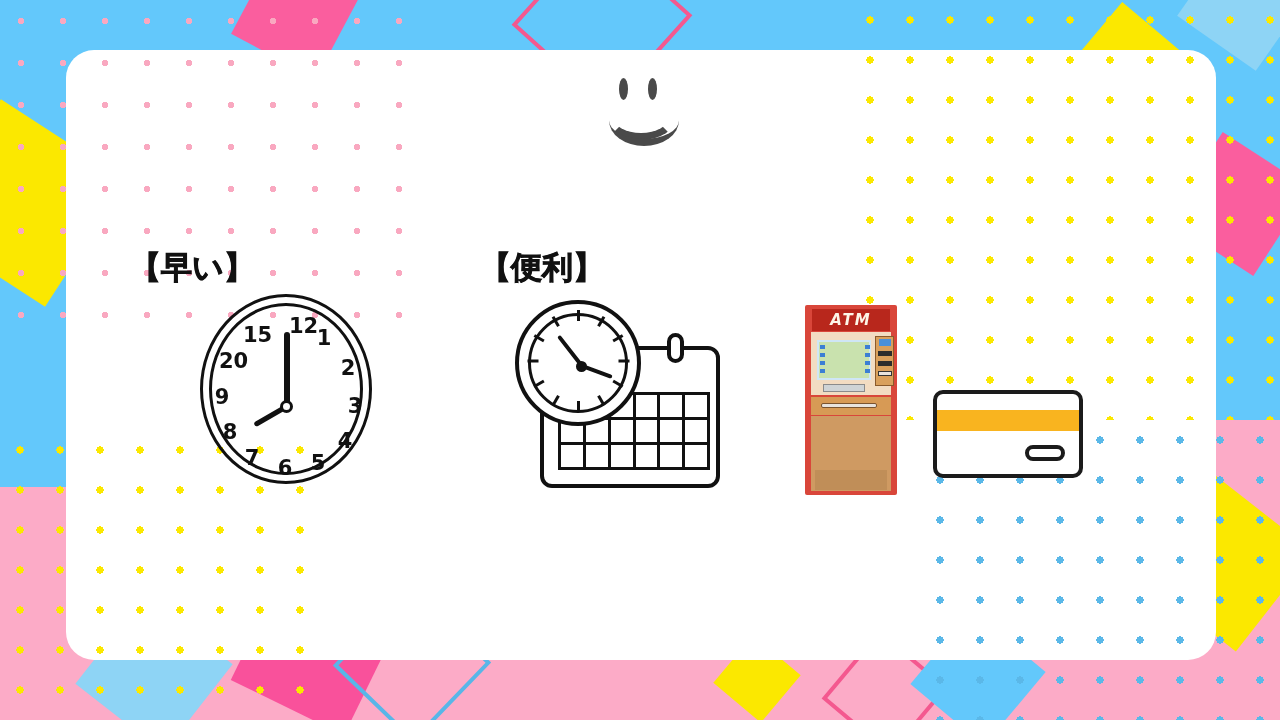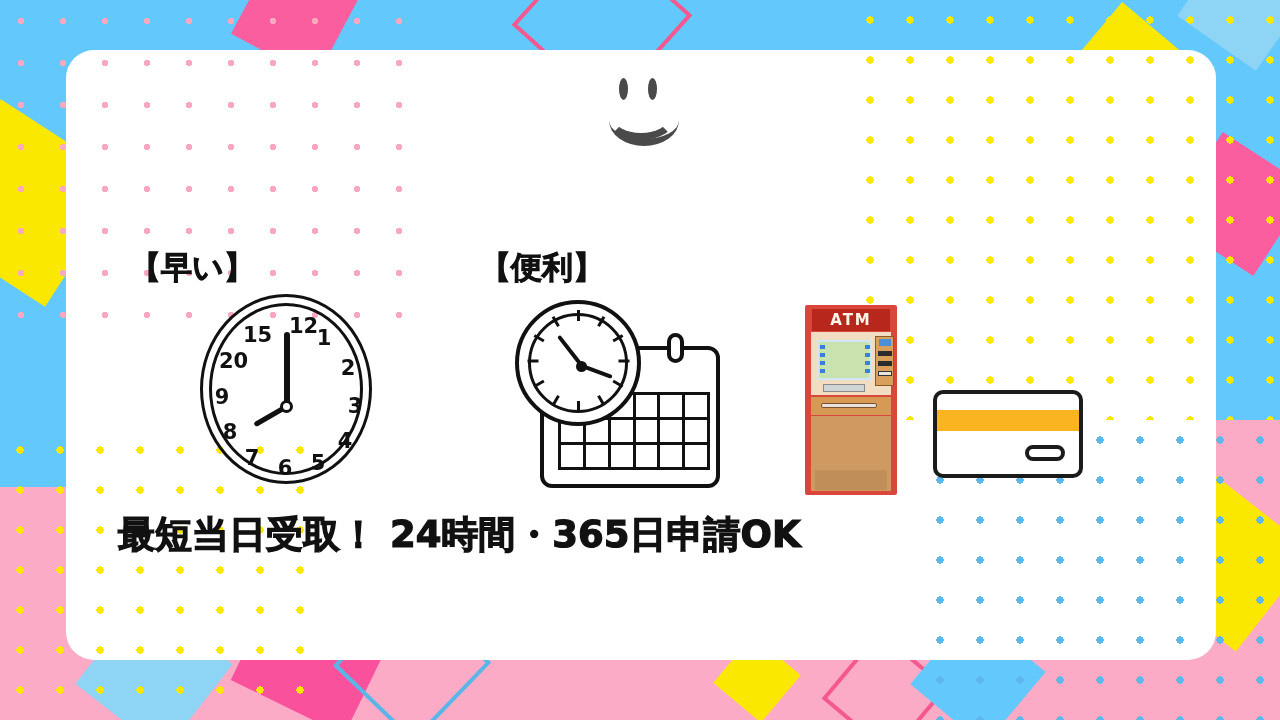--- a/index.html
+++ b/index.html
@@ -168,21 +168,21 @@
   }
   .tc-min { left:61px; top:24px; width:4px; height:38px; transform:rotate(-38deg); }
   .tc-hr  { left:61px; top:30px; width:4px; height:32px; transform:rotate(110deg); }
   .tc-pin { position:absolute; left:57px; top:57px; width:11px; height:11px; background:#111; border-radius:50%; }
 
   
   #atm { position:absolute; left:805px; top:305px; width:92px; height:190px; }
   .atm-frame { position:absolute; inset:0; background:#d9463a; border-radius:2px; }
   .atm-sign {
     position:absolute; left:7px; top:4px; width:78px; height:22px;
-    background:#b8271c; display:flex; align-items:center; justify-content:center;
+    background:#b8271c; display:flex; align-items:center; justify-content:center;font-style:italic;
   }
   .atm-sign span {
     font-family:"DejaVu Sans", sans-serif; font-weight:700;
     font-size:15px; color:#fdf6e8; letter-spacing:2px;
   }
   .atm-upper {
     position:absolute; left:6px; top:27px; width:80px; height:63px;
     background:#f2dcc2;
   }
   .atm-screen {
@@ -389,15 +389,14 @@
   </div>
 
   <div id="creditcard">
     <div class="cc-body">
       <div class="cc-stripe"></div>
       <div class="cc-sig"></div>
     </div>
   </div>
 
 
-  <div id="tagline">最短当日受取！ 24時間・365日申請OK</div>
 
 </div>
 
 </body></html>

